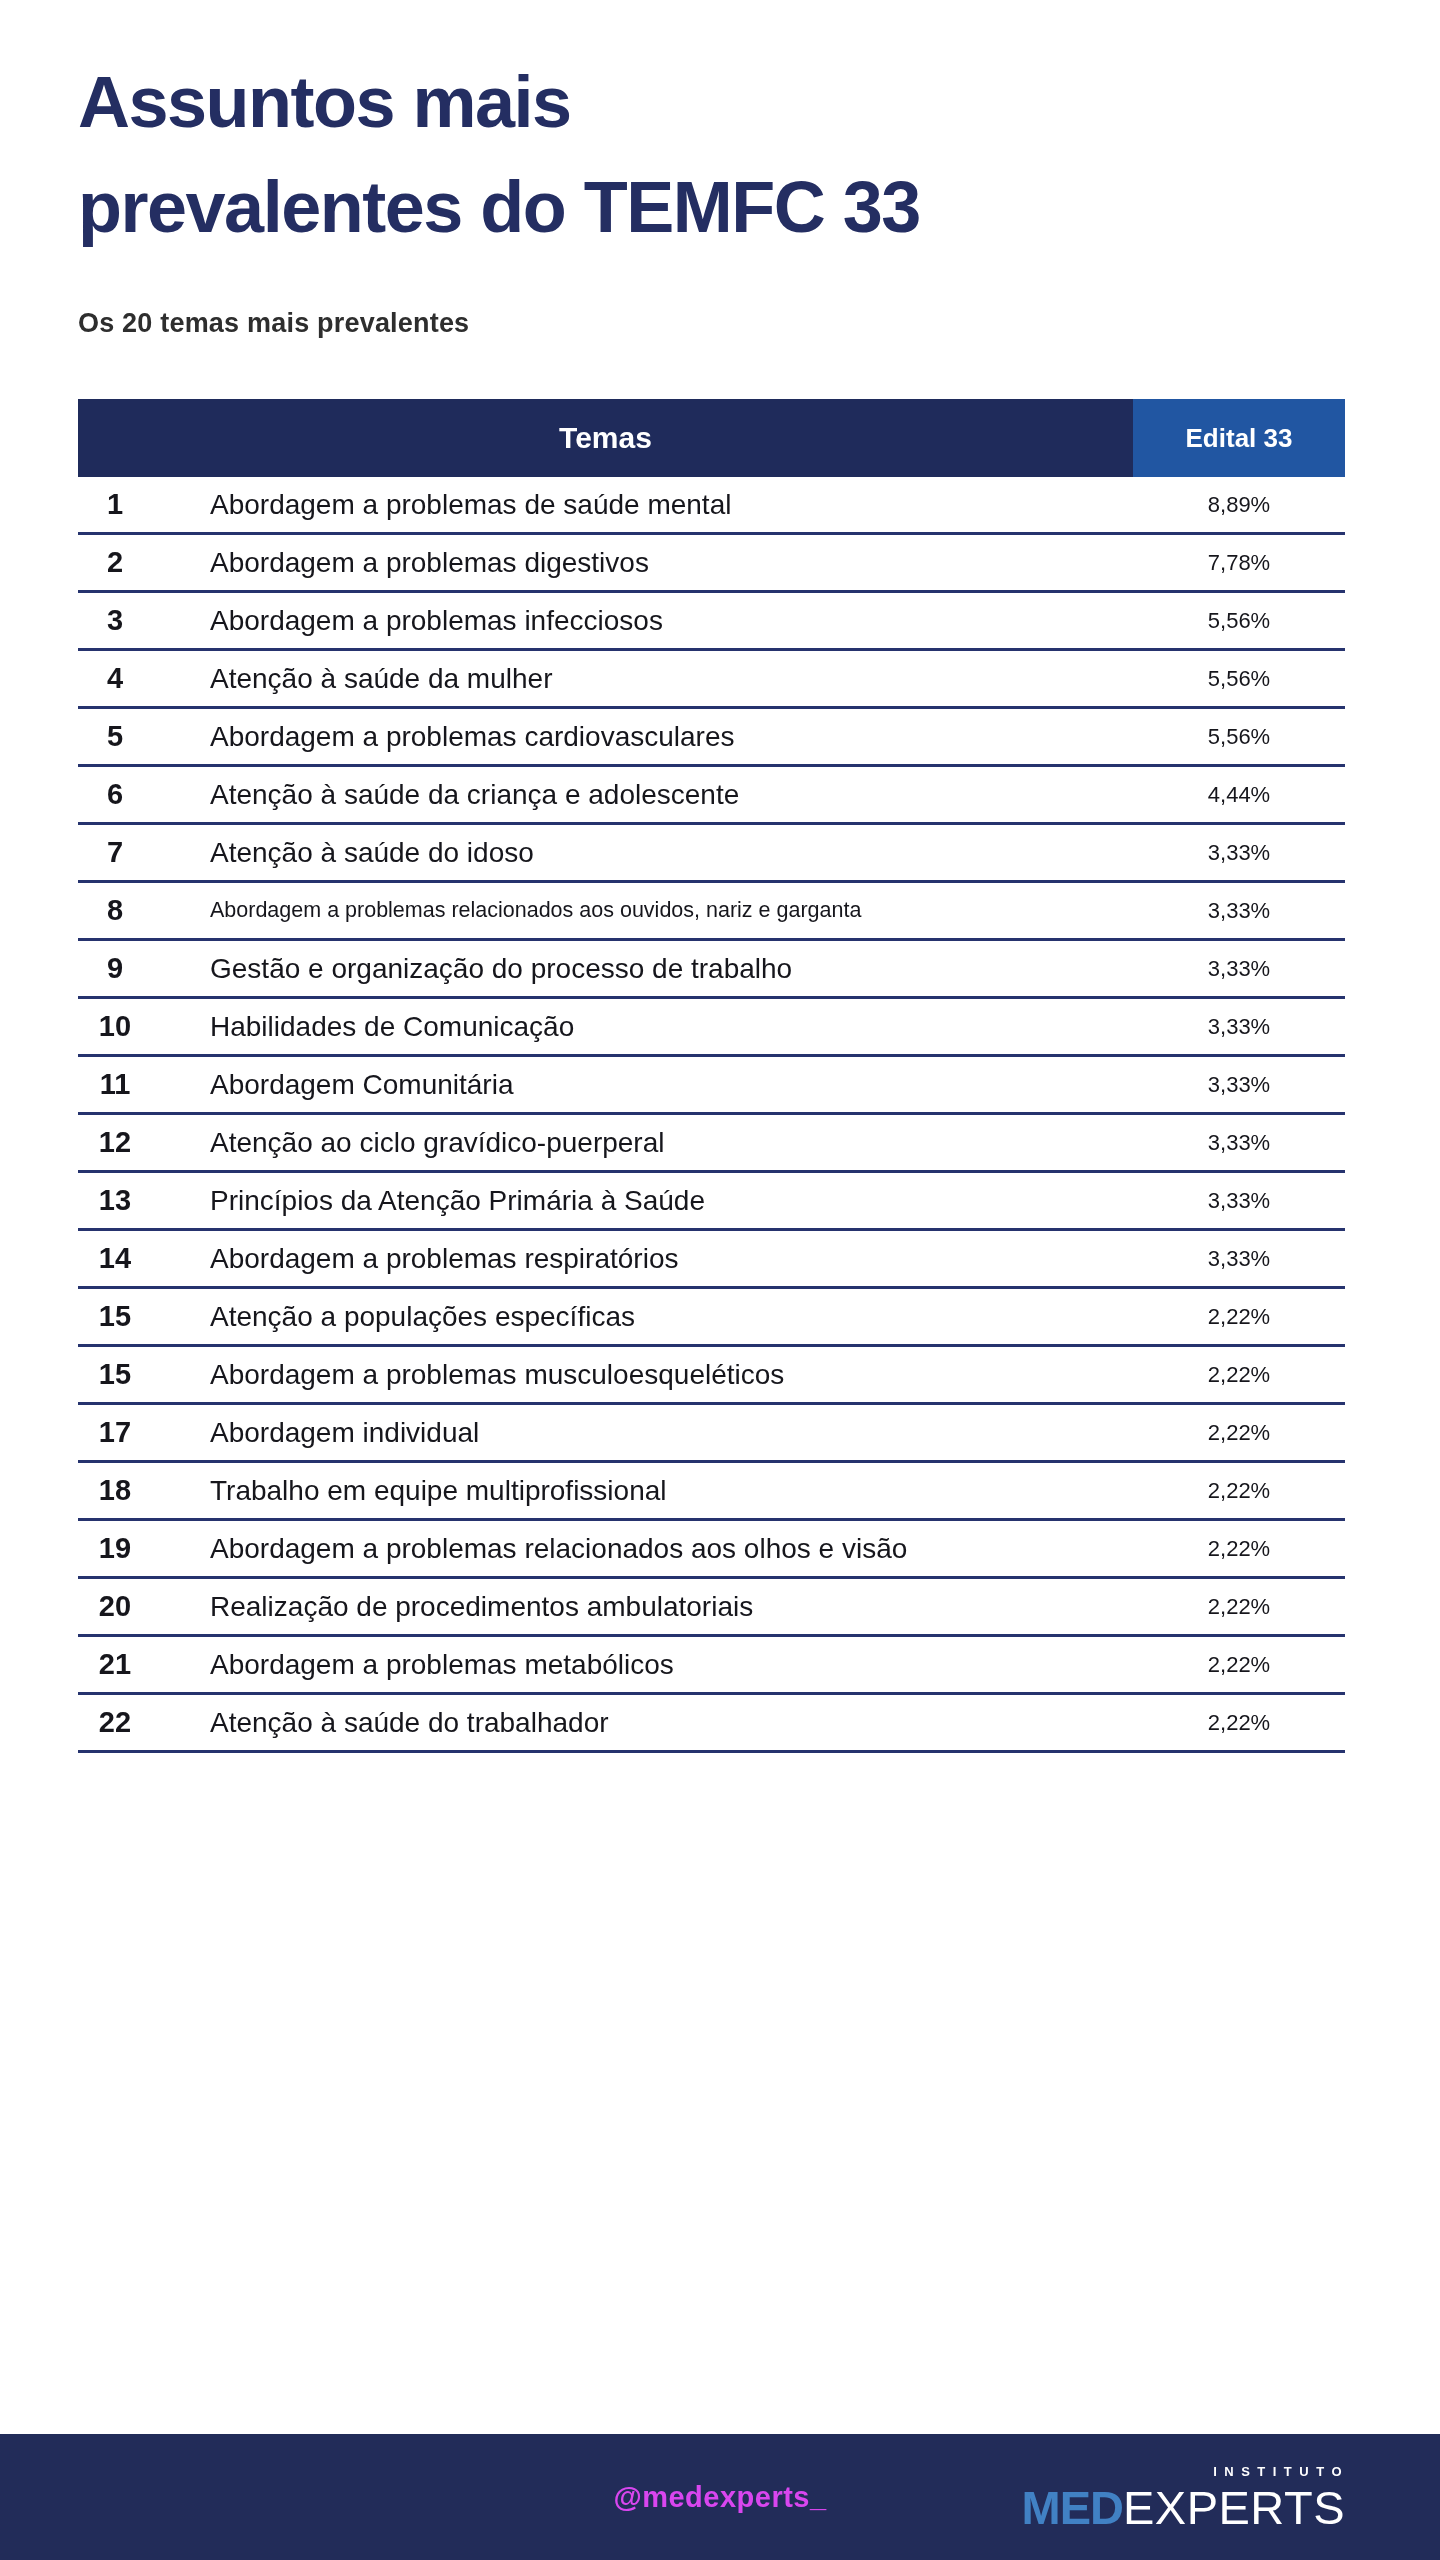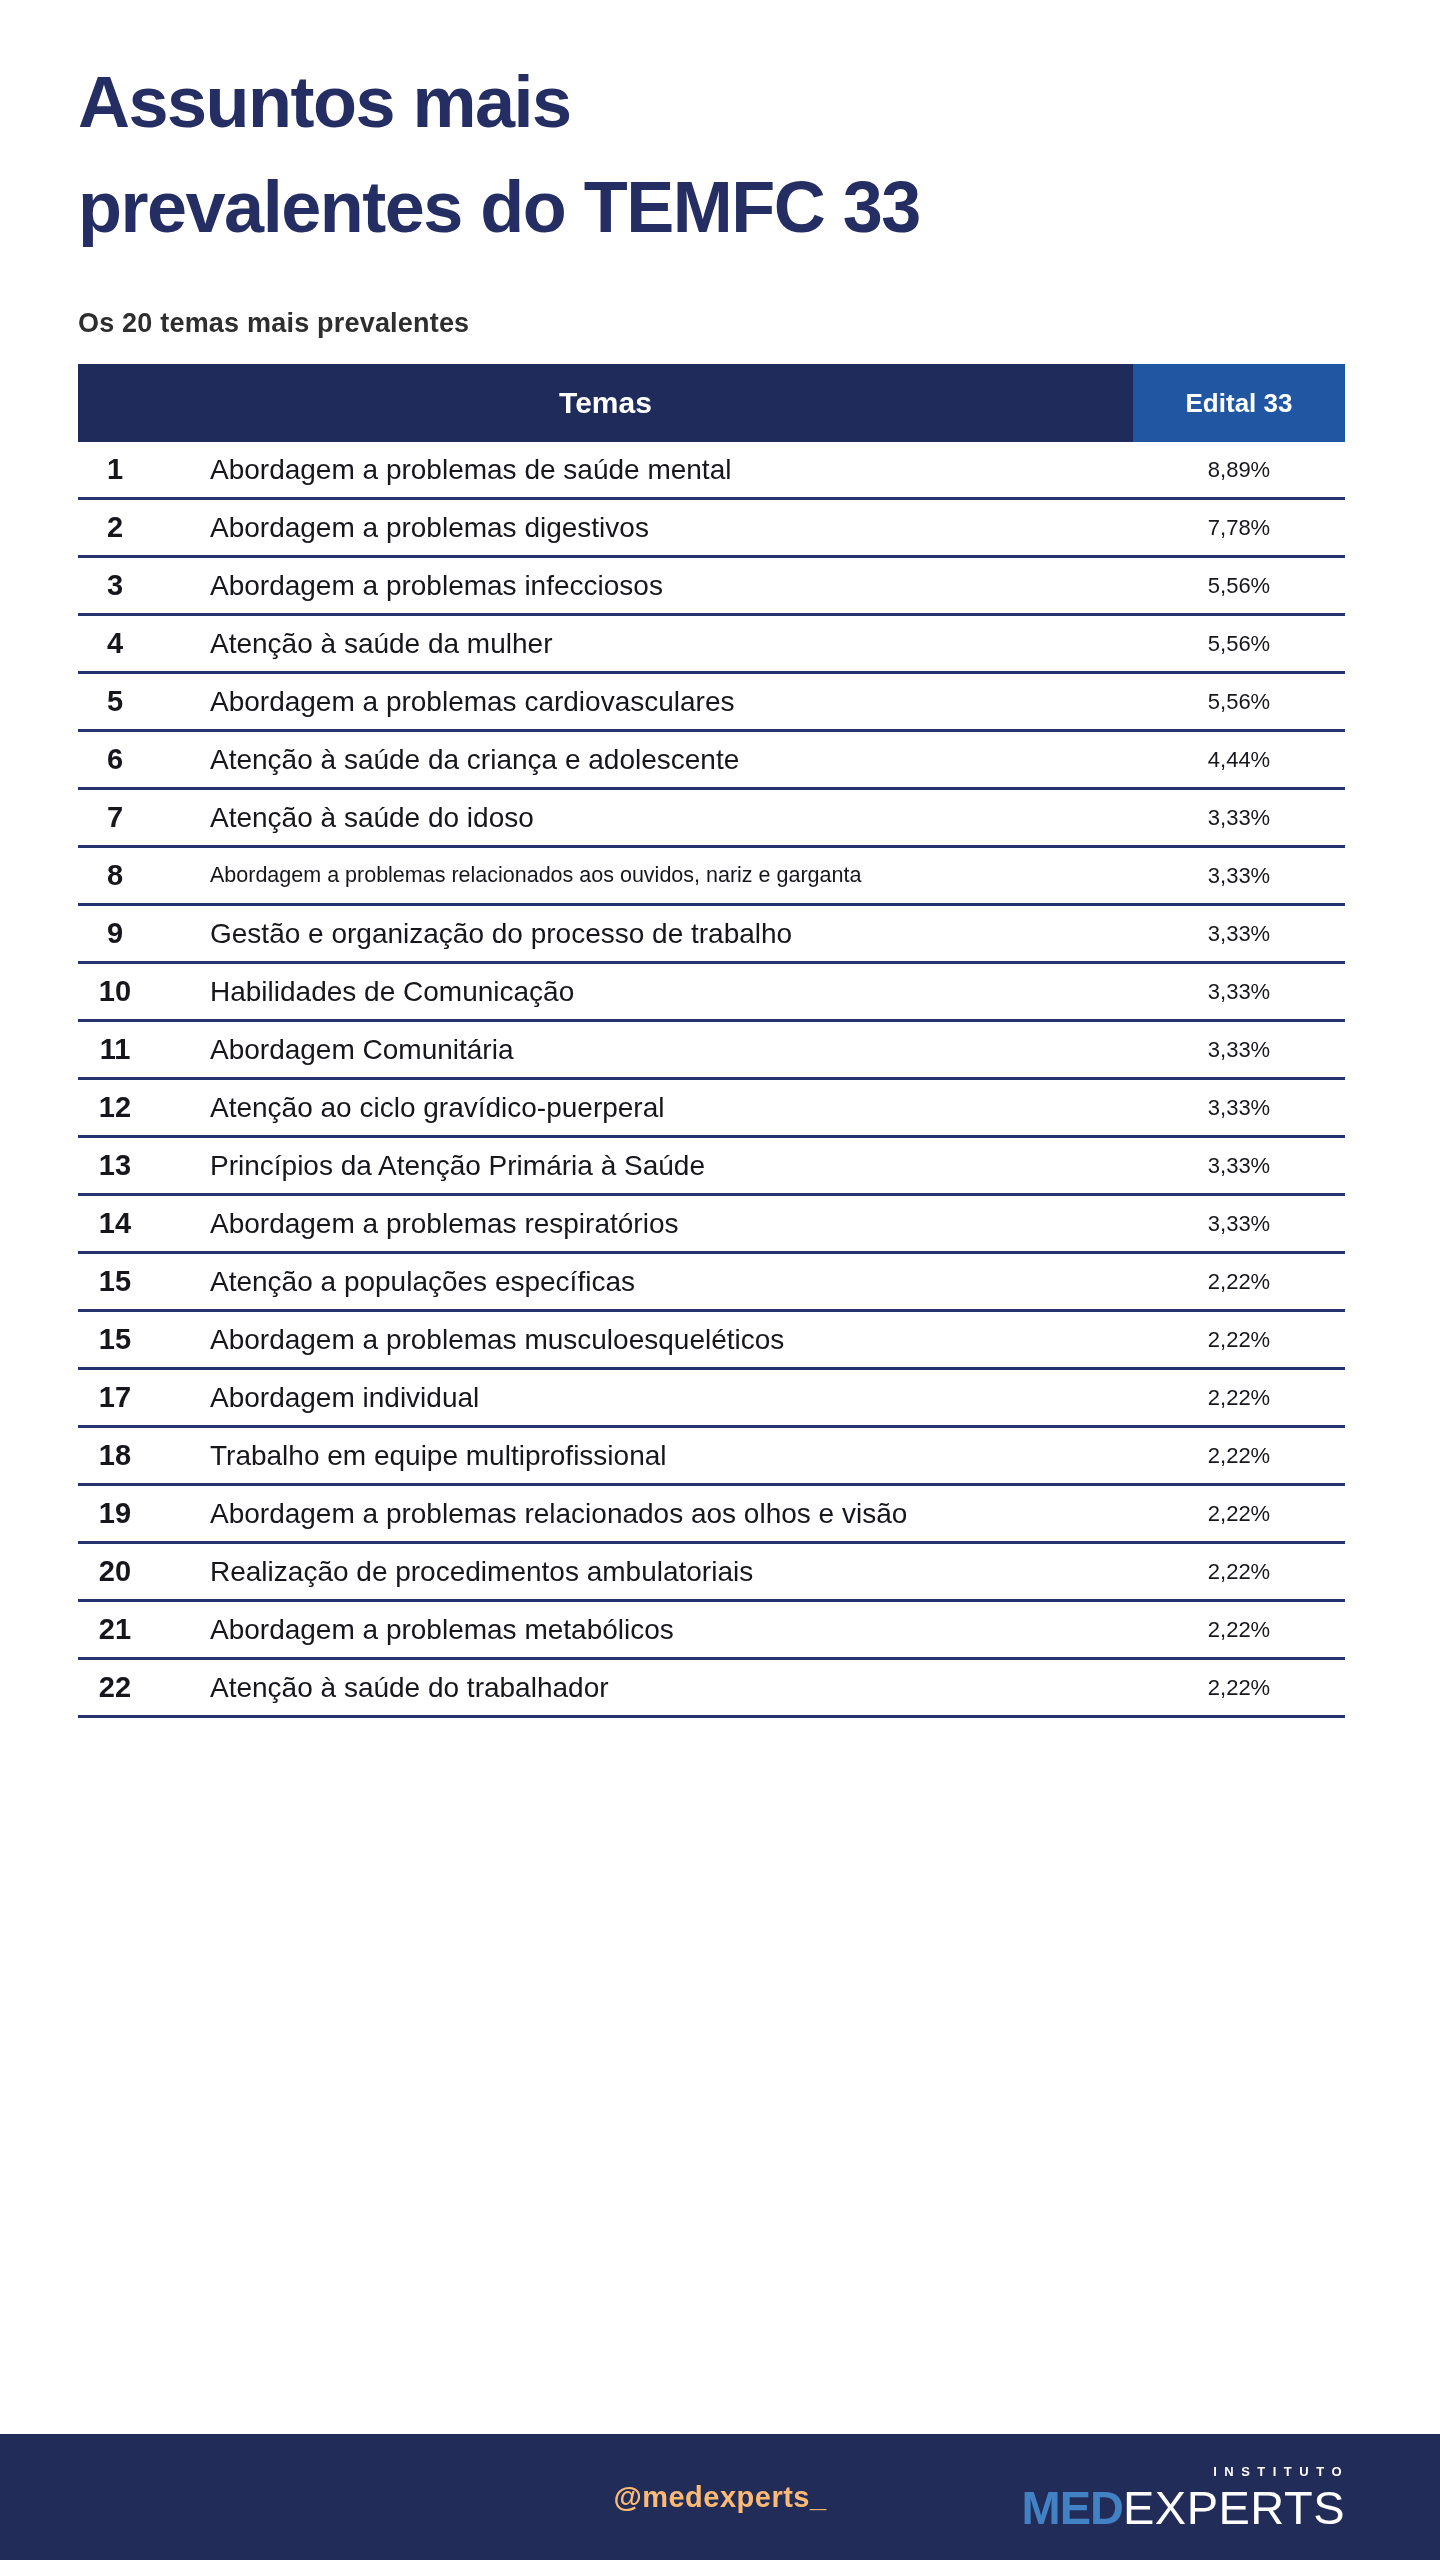--- a/index.html
+++ b/index.html
@@ -24,21 +24,21 @@
   .page-title span { display: block; }
 
   .subtitle {
     margin-top: 48px;
     font-size: 27px;
     font-weight: bold;
     color: #2e2e2e;
     letter-spacing: 0.2px;
   }
 
-  .table { margin-top: 25px; width: 1267px; }
+  .table { margin-top: 60px; width: 1267px; }
   .thead { display: flex; height: 78px; }
   .th-temas {
     flex: 1;
     background: #1f2b5b;
     color: #ffffff;
     font-size: 30px; font-weight: bold;
     display: flex; align-items: center; justify-content: center;
   }
   .th-edital {
     width: 212px;
@@ -77,21 +77,21 @@
   .footer {
     position: absolute;
     left: 0; bottom: 0;
     width: 100%; height: 126px;
     background: #222c59;
   }
   .handle {
     position: absolute;
     left: 50%; top: 50%;
     transform: translate(-50%, -50%);
-    color: #fdba74;
+    color: #d946ef;
     font-size: 29px;
     font-weight: bold;
     letter-spacing: 0.5px;
   }
   .logo {
     position: absolute;
     right: 95px; top: 50%;
     transform: translateY(-50%);
     text-align: right;
   }

